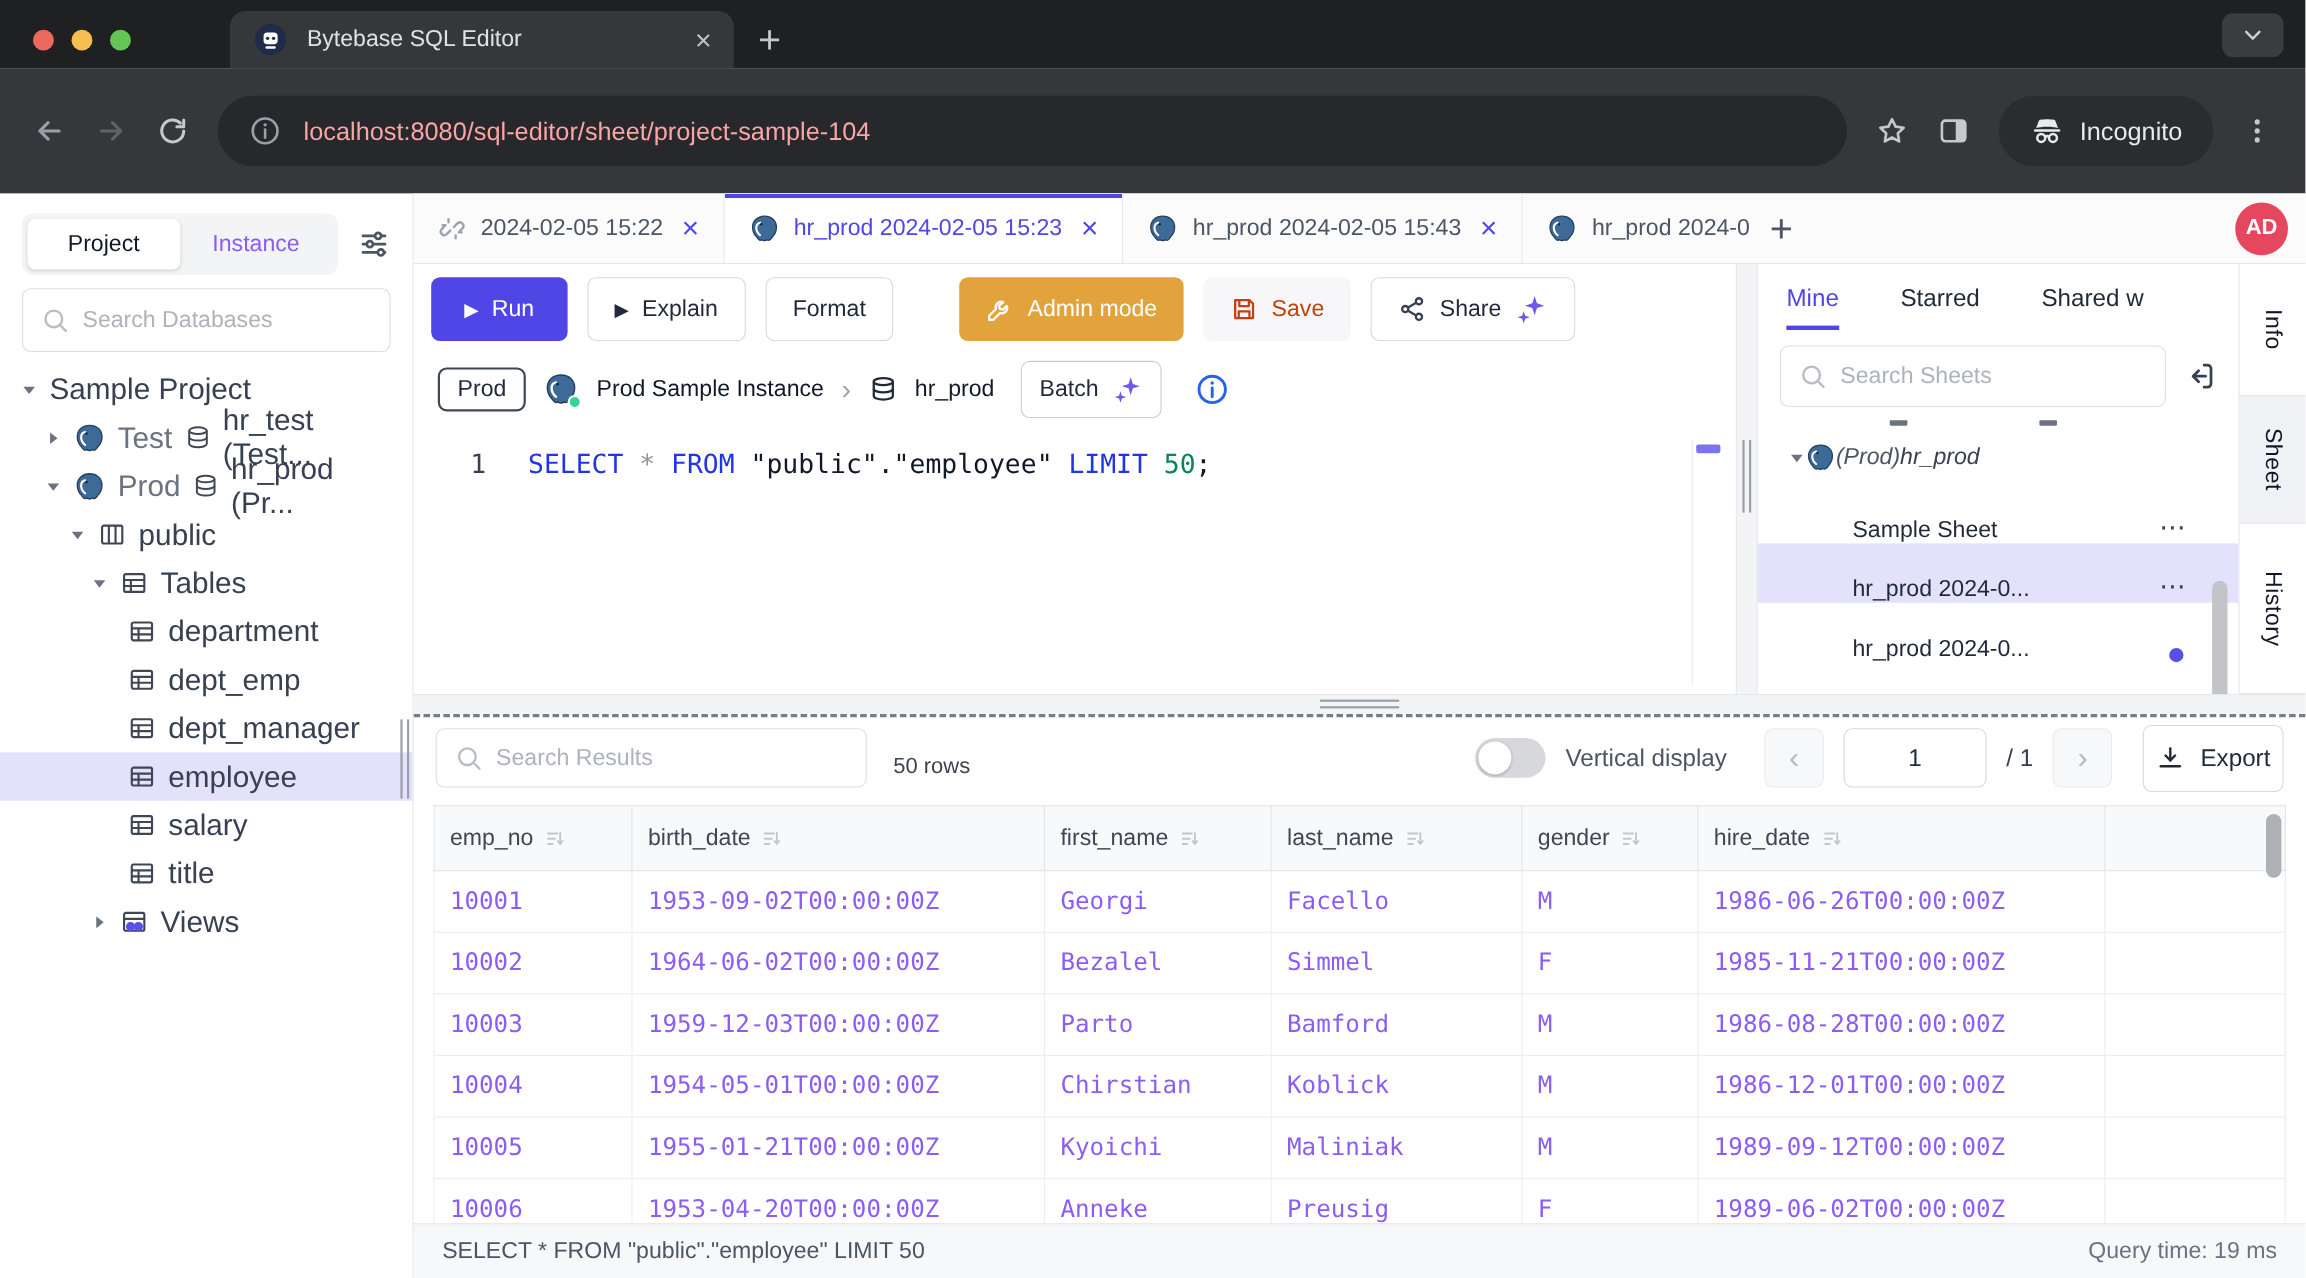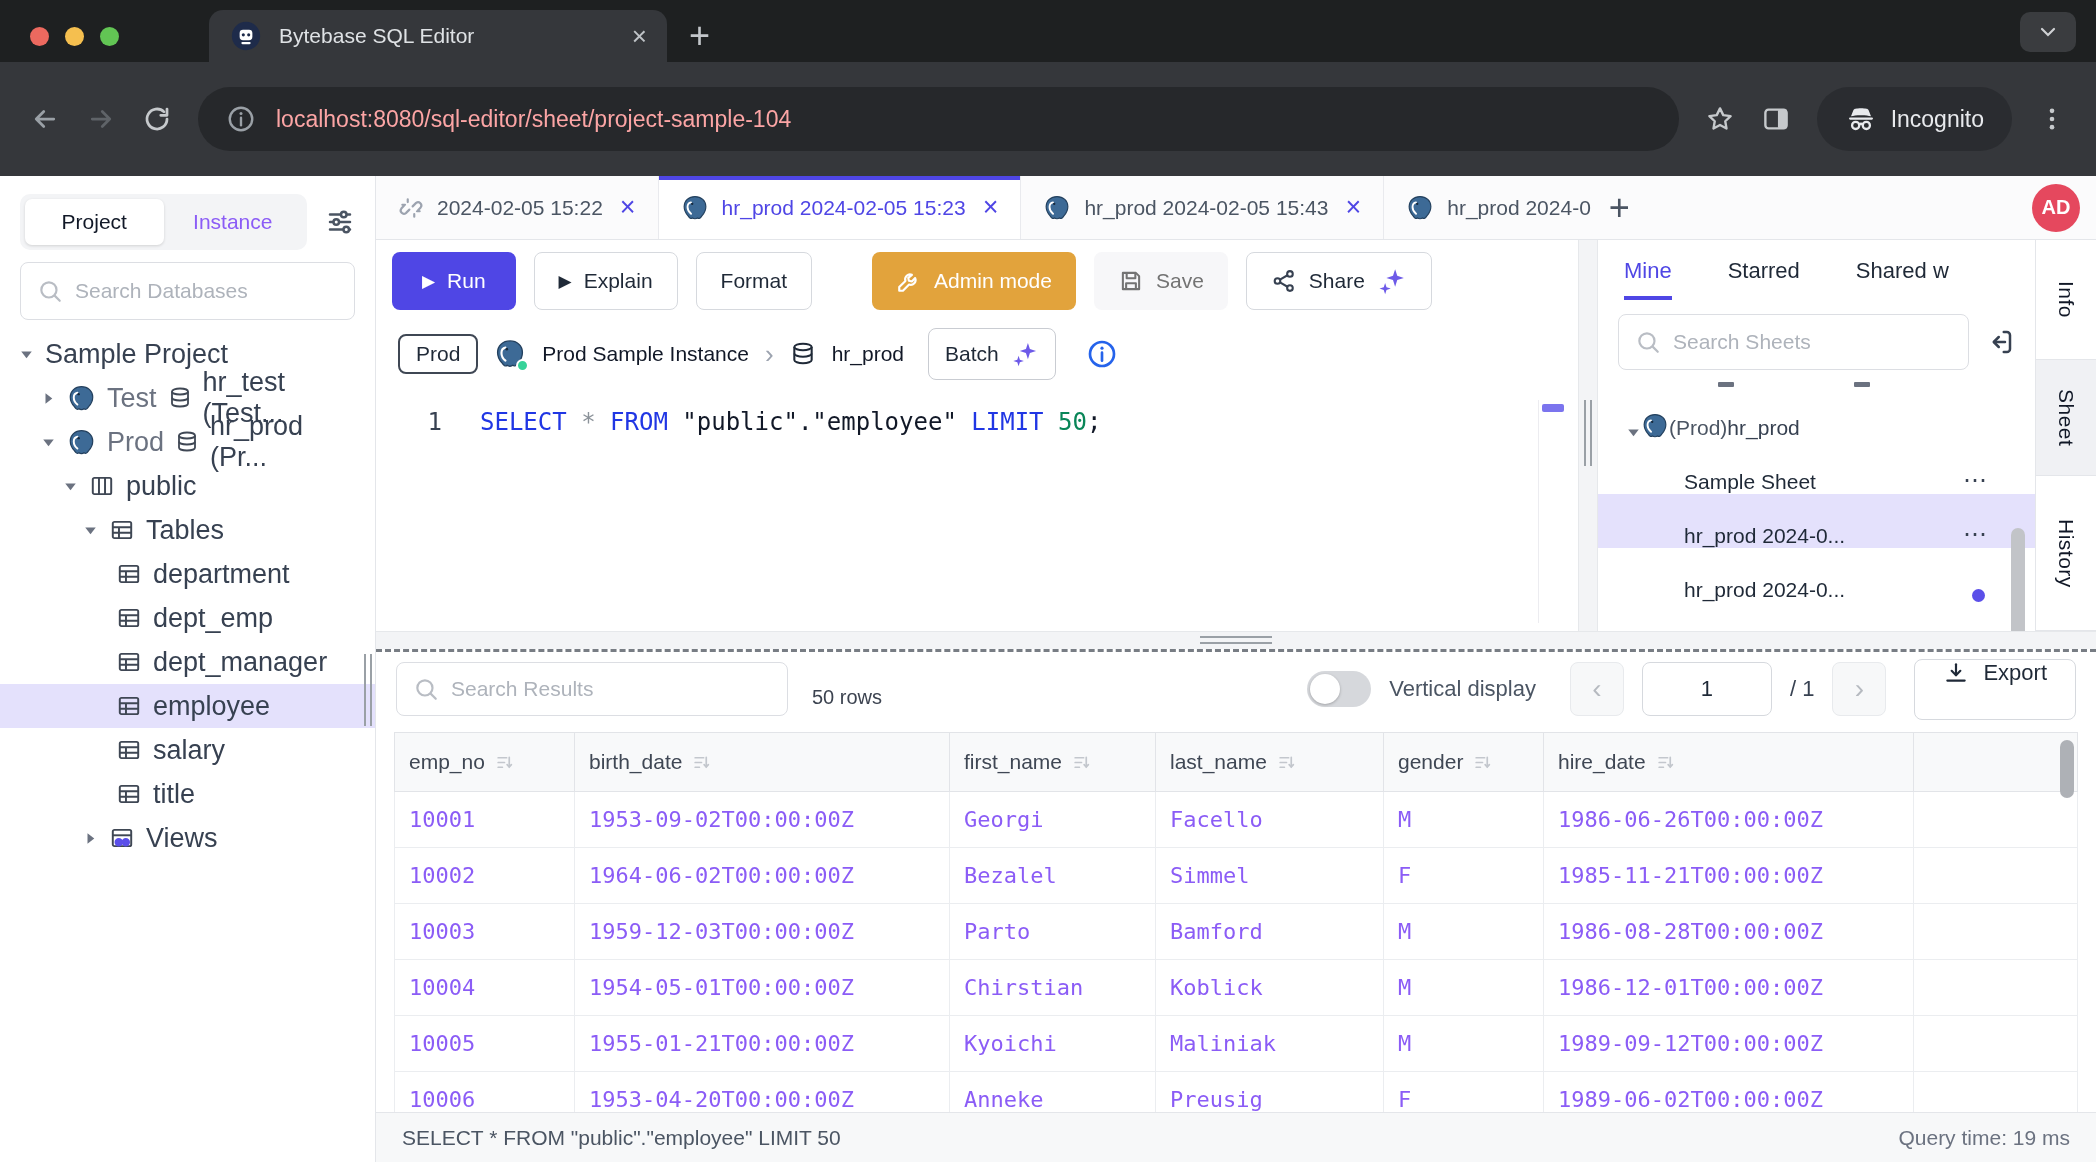--- a/index.html
+++ b/index.html
@@ -67,21 +67,21 @@
   .upper { height:391px; display:flex; min-height:0; }
 
   
   .editor { flex:1; min-width:0; display:flex; flex-direction:column; position:relative; }
   .actions { display:flex; align-items:center; gap:18px; padding:12px 16px; }
   .btn { height:58px; border-radius:8px; border:1px solid #d6d9de; background:#fff; color:#1f2937;
     font-size:21px; font-weight:500; display:flex; align-items:center; gap:12px; padding:0 24px; font-family:inherit; }
   .btn .play { font-size:17px; }
   .btn-run { background:#4f46e5; border:none; color:#fff; padding:0 30px; }
   .btn-admin { background:#e2a33c; border:none; color:#fff; margin-left:42px; }
-  .btn-save { background:#f7f7f9; border:none; color:#737373; }
+  .btn-save { background:#f7f7f9; border:none; color:#c2410c; }
   .crumb { display:flex; align-items:center; gap:16px; padding:6px 22px 14px 22px; font-size:21px; color:#111827; }
   .chip { border:2px solid #3f4754; border-radius:8px; padding:6px 16px; font-weight:500; color:#1f2937; }
   .pgwrap { position:relative; display:flex; }
   .pgdot { position:absolute; right:-3px; bottom:-2px; width:13px; height:13px; border-radius:50%; background:#36d399; border:2.5px solid #fff; }
   .crumb-sep { color:#9ca3af; font-size:26px; }
   .btn-batch { height:52px; border:1.5px solid #c9ccd2; border-radius:8px; background:#fff; display:flex; align-items:center;
     gap:12px; padding:0 16px; font-size:21px; color:#1f2937; margin-left:8px; }
   .info-ic { margin-left:14px; }
   .code { flex:1; position:relative; font-family:"DejaVu Sans Mono", monospace; font-size:24px; padding-top:14px; }
   .gutter { position:absolute; left:0; top:14px; width:66px; text-align:right; color:#374151; }
@@ -97,21 +97,21 @@
   .sheetpanel { width:438px; flex:none; display:flex; flex-direction:column; border-right:1px solid #e4e6ea; min-width:0; overflow:hidden; }
   .sp-tabs { display:flex; gap:56px; padding:18px 26px 0 26px; font-size:22px; color:#1f2937; white-space:nowrap; overflow:hidden; }
   .sp-tab { padding-bottom:12px; }
   .sp-tab.active { color:#4f46e5; border-bottom:4px solid #4f46e5; }
   .sp-search { display:flex; align-items:center; gap:16px; padding:14px 20px 10px 20px; }
   .sp-search .search-box { margin:0; flex:1; height:56px; }
   .collapse-ic { color:#374151; flex:none; }
   .sp-list { flex:1; overflow:hidden; position:relative; font-size:21px; color:#1f2937; }
   .sliver { height:12px; display:flex; gap:120px; padding-left:120px; overflow:hidden; }
   .sliver i { width:16px; height:5px; background:#6b7280; border-radius:1px; margin-top:2px; }
-  .sp-group { height:48px; display:flex; align-items:flex-end; padding-left:28px; color:#4b5563; }
+  .sp-group { height:48px; display:flex; align-items:center; padding-left:28px; color:#4b5563;font-style:italic; }
   .sp-group .gname { color:#374151; }
   .sp-item { height:54px; display:flex; align-items:flex-end; padding-left:86px; padding-right:66px; position:relative; }
   .sp-item .nm { flex:1; white-space:nowrap; overflow:hidden; }
   .sp-item.selected { background:#e4e1fc; }
   .sp-item .more { position:absolute; right:46px; color:#374151; font-size:24px; letter-spacing:2px; }
   .sp-item .dot { position:absolute; right:50px; width:13px; height:13px; border-radius:50%; background:#5b4fe9; }
   .sp-thumb { position:absolute; right:10px; top:148px; width:14px; height:132px; background:#c2c4c8; border-radius:7px; }
 
   
   .vtabs { width:60px; flex:none; display:flex; flex-direction:column; font-size:21px; color:#111827; }
@@ -131,21 +131,21 @@
   .res-right { margin-left:auto; display:flex; align-items:center; gap:18px; }
   .toggle { width:64px; height:36px; border-radius:18px; background:#d6d8dc; position:relative; flex:none; }
   .knob { position:absolute; left:3px; top:3px; width:30px; height:30px; border-radius:50%; background:#fff; box-shadow:0 1px 3px rgba(0,0,0,.25); }
   .vd-label { font-size:22px; color:#4b5563; margin-right:16px; }
   .pgr-btn { width:54px; height:54px; border-radius:8px; background:#f7f8f9; border:1px solid #e8eaed;
     display:flex; align-items:center; justify-content:center; font-size:28px; color:#b6bac0; }
   .pg-input { width:130px; height:54px; border:1.5px solid #d6d9de; border-radius:8px; font-size:22px;
     font-family:inherit; text-align:center; color:#1f2937; outline:none; }
   .pg-total { font-size:22px; color:#374151; }
   .btn-export { height:61px; border:1.5px solid #d6d9de; border-radius:8px; background:#fff; display:flex;
-    align-items:flex-start; gap:14px; padding:0 28px; font-size:22px; color:#1f2937; margin-left:10px; }
+    align-items:center; gap:14px; padding:0 11px; font-size:22px; color:#1f2937; margin-left:10px; }
 
   .res-table-wrap { flex:1; overflow:hidden; position:relative; padding:6px 18px 0 18px; }
   table.results-tbl { width:100%; border-collapse:collapse; font-family:"DejaVu Sans Mono", monospace; font-size:22px; table-layout:fixed; }
   .results-tbl th { background:#f8f9fa; border:1px solid #e2e4e8; font-family:"Liberation Sans", sans-serif;
     font-weight:normal; font-size:21px; color:#3f4754; text-align:left; padding:17px 14px; }
   .th-inner { display:flex; align-items:center; gap:10px; }
   .sort-ic { color:#c3c7cd; flex:none; }
   .results-tbl td { border:1px solid #ebedf0; padding:15px 14px; color:#8b5cf6; white-space:nowrap; overflow:hidden; }
   .tbl-thumb { position:absolute; right:22px; top:14px; width:14px; height:58px; background:#aeb1b6; border-radius:7px; }
 

